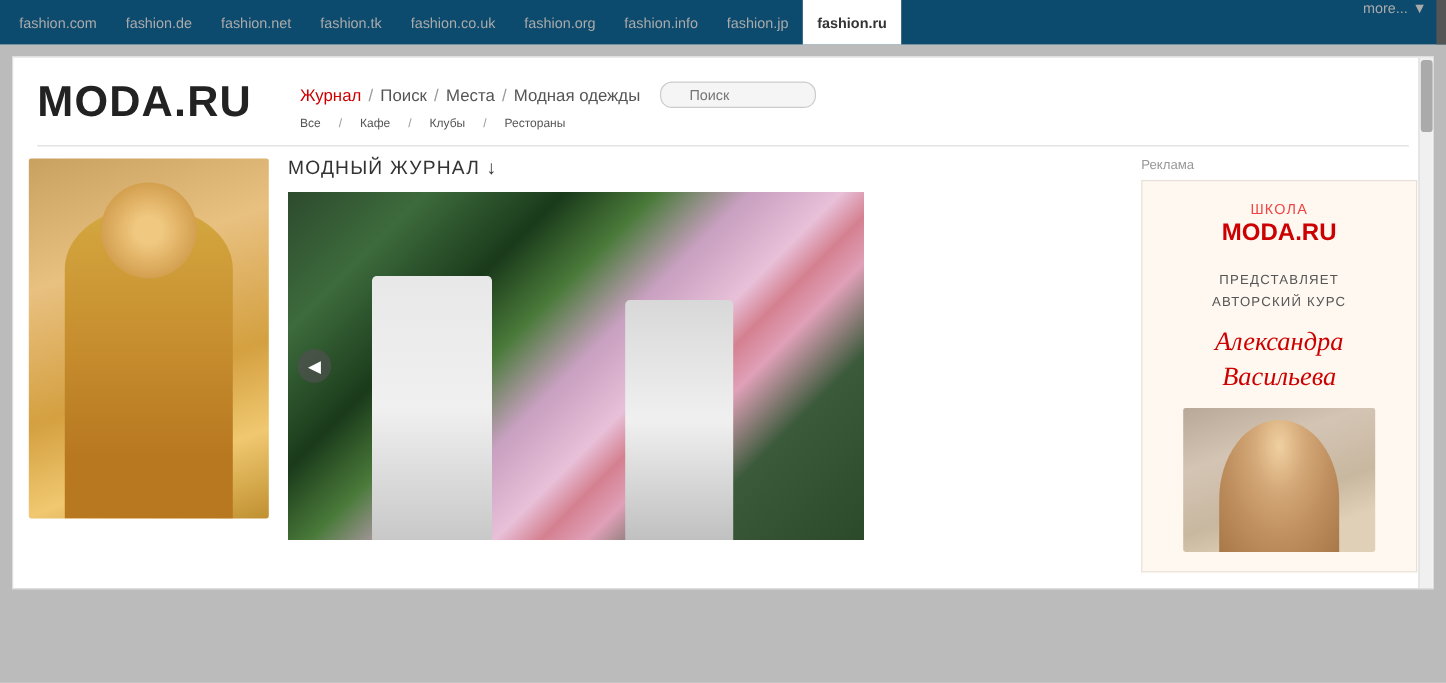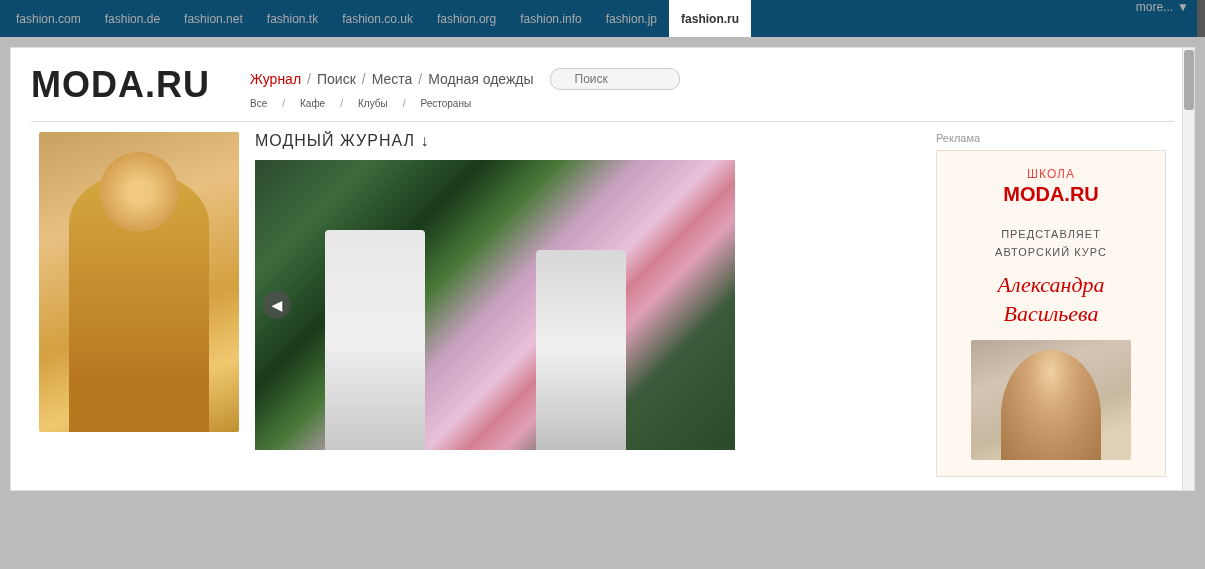--- a/index.html
+++ b/index.html
@@ -176,21 +176,21 @@
 
     
     #divider {
       border: none;
       border-top: 1px solid #ddd;
       margin: 12px 20px 0 20px;
     }
 
     
     #content-body {
-      padding: 10px 28px;
+      padding: 10px 13px;
       display: flex;
       gap: 16px;
     }
 
     
     #left-photo {
       width: 200px;
       min-width: 200px;
       height: 300px;
       background: linear-gradient(160deg, #c8a060 0%, #e8c080 30%, #d4a040 60%, #f0c870 80%, #c09030 100%);

